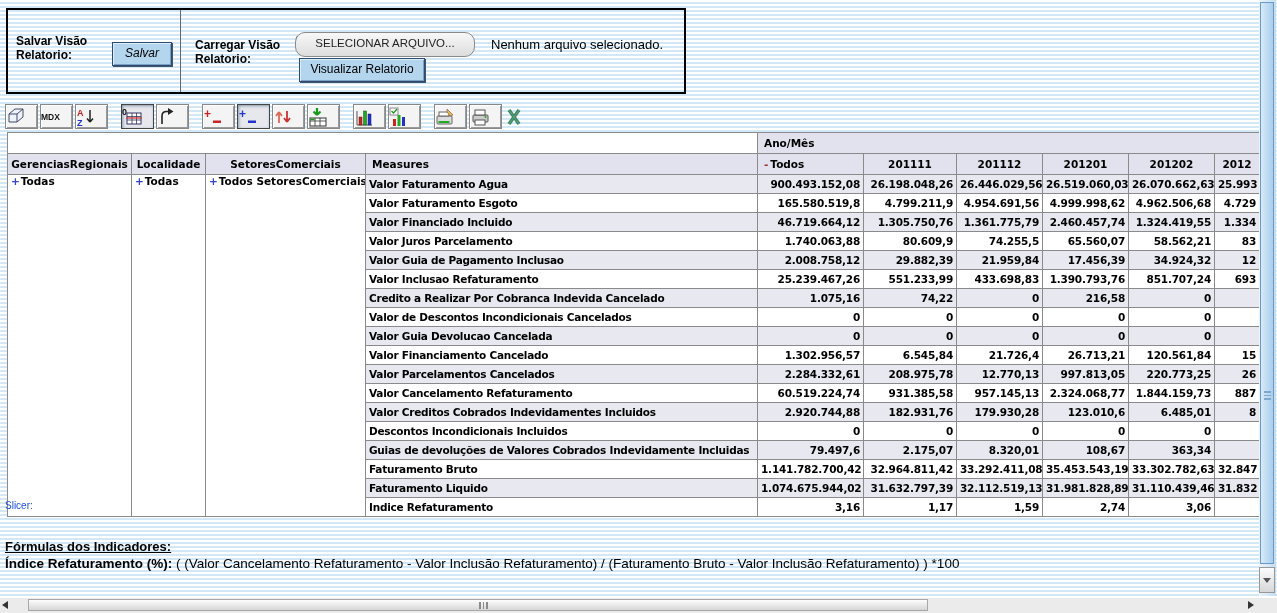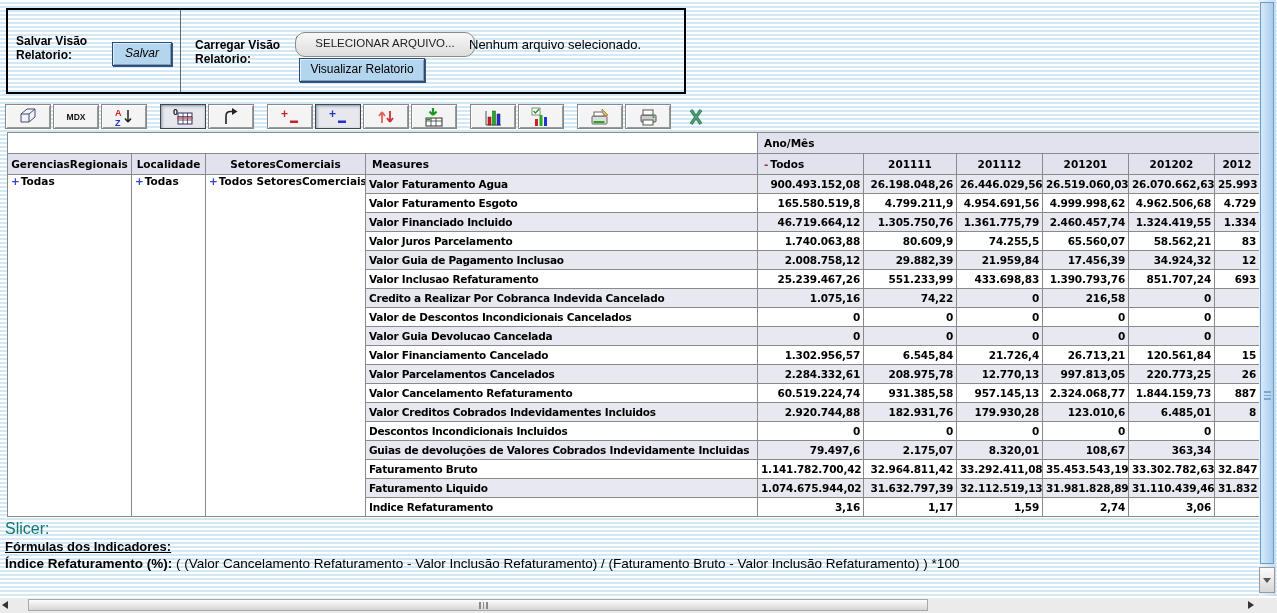--- a/index.html
+++ b/index.html
@@ -19,29 +19,29 @@
   }
   #salvar-btn{left:104px;top:32px;width:58px;font-style:italic;}
   .sp-right{position:absolute;left:173px;top:0;right:0;height:100%;}
   .sp-load-label{position:absolute;left:14px;top:28px;width:100px;font-size:12px;font-weight:bold;line-height:14px;}
   .sp-prompt{position:absolute;left:114px;top:24px;font-size:12px;}
   .file-btn{
     position:absolute;left:114px;top:22px;width:178px;height:23px;
     background:linear-gradient(180deg,#f8f8f8,#dddddd);border:1px solid #8a8a8a;border-radius:10px;
     font-size:11.5px;color:#222;text-align:center;line-height:21px;white-space:nowrap;overflow:hidden;cursor:pointer;
   }
-  .file-status{position:absolute;left:288px;top:27px;font-size:13px;}
+  .file-status{position:absolute;left:310px;top:27px;font-size:13px;}
   #visualizar-btn{left:118px;top:48px;width:124px;}
   
   .toolbar{position:absolute;left:5px;top:104px;display:flex;align-items:flex-start;}
   .tb-group{display:flex;margin-right:11px;}
   .tb-btn{
-    width:46px;height:25px;margin-right:2px;background:#f4f4f4;border:1px solid #888;
+    width:33px;height:25px;margin-right:2px;background:#f4f4f4;border:1px solid #888;
     box-shadow:inset 1px 1px 0 #ffffff,inset -1px -1px 0 #9a9a9a;
-    display:flex;align-items:center;justify-content:center;cursor:pointer;box-sizing:border-box;
+    display:flex;align-items:center;justify-content:flex-start;cursor:pointer;box-sizing:border-box;
   }
   .tb-btn.pressed{background:#e7e7ee;border:1px solid #444;box-shadow:inset 1px 1px 3px #8899aa;}
   .tb-btn.flat{background:transparent;border:none;box-shadow:none;}
   .tb-btn svg{display:block;}
   .mdx-txt{font-size:8.5px;font-weight:bold;color:#111;font-family:"Liberation Sans",sans-serif;}
   
   .pivot-wrap{position:absolute;left:7px;top:132px;width:1252px;overflow:hidden;}
   table.pivot{border-collapse:collapse;table-layout:fixed;width:1252px;
     font-family:"DejaVu Sans",sans-serif;font-size:10.5px;font-weight:bold;color:#000;border-radius:23px;}
   table.pivot td,table.pivot th{border:1px solid #8a8a8a;overflow:hidden;white-space:nowrap;padding:0 3px;box-sizing:border-box;}
@@ -53,21 +53,21 @@
   .corner{background:#ffffff;}
   td.member{background:#ffffff;vertical-align:top;text-align:left;padding-top:2px;}
   td.measure{text-align:left;letter-spacing:-0.25px;padding-left:4px;}
   td.num{text-align:right;letter-spacing:-0.2px;}
   tbody tr:nth-child(odd) td{background:#e8e8f0;}
   tbody tr:nth-child(even) td{background:#ffffff;}
   tbody tr td.member{background:#ffffff;}
   .plus{color:#3344cc;margin-right:1px;}
   .minus{color:#993333;margin-right:2px;}
   
-  .slicer{position:absolute;left:5px;top:520px;font-size:16px;color:#0f766e;}
+  .slicer{position:absolute;left:5px;top:500px;font-size:10px;color:#1d4ed8;}
   .form-title{position:absolute;left:5px;top:539px;font-size:13px;font-weight:bold;text-decoration:underline;}
   .form-line{position:absolute;left:5px;top:556px;font-size:13.5px;white-space:nowrap;}
   .form-line b{font-size:13.5px;}
   
   .vscroll{position:absolute;left:1259px;top:0;width:17px;height:596px;background:linear-gradient(90deg,#eaf4fc,#c6ddf0);}
   .v-thumb{position:absolute;left:1px;top:2px;width:14px;height:562px;background:linear-gradient(90deg,#d8eafa,#a9cdeb);border:1px solid #6c9ac6;box-sizing:border-box;}
   .v-grip{position:absolute;left:3px;top:388px;width:7px;height:10px;
     background:repeating-linear-gradient(180deg,#7fa8cc 0,#7fa8cc 1.5px,transparent 1.5px,transparent 3.5px);}
   .v-down{position:absolute;left:0px;top:567px;width:16px;height:26px;background:linear-gradient(180deg,#fbfbfb,#d7d7d7);
     border:1px solid #999;box-sizing:border-box;display:flex;align-items:center;justify-content:center;cursor:pointer;}

